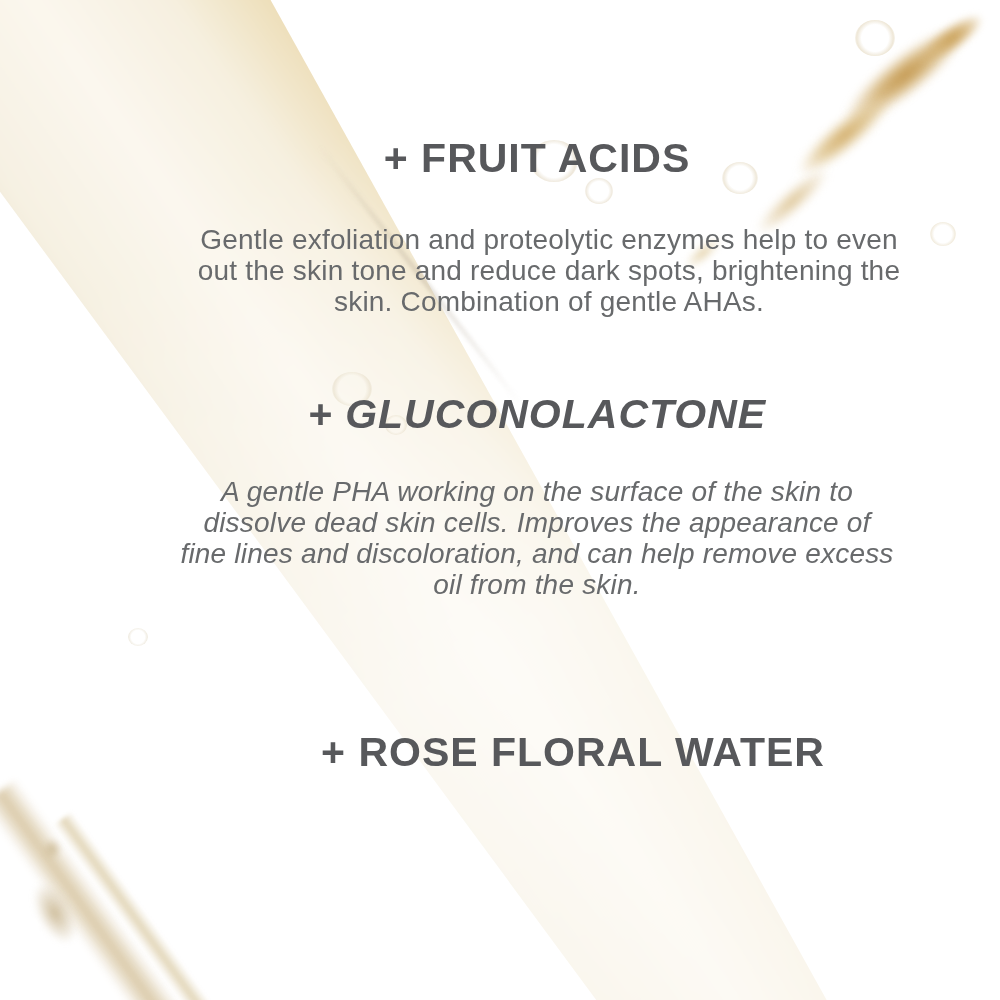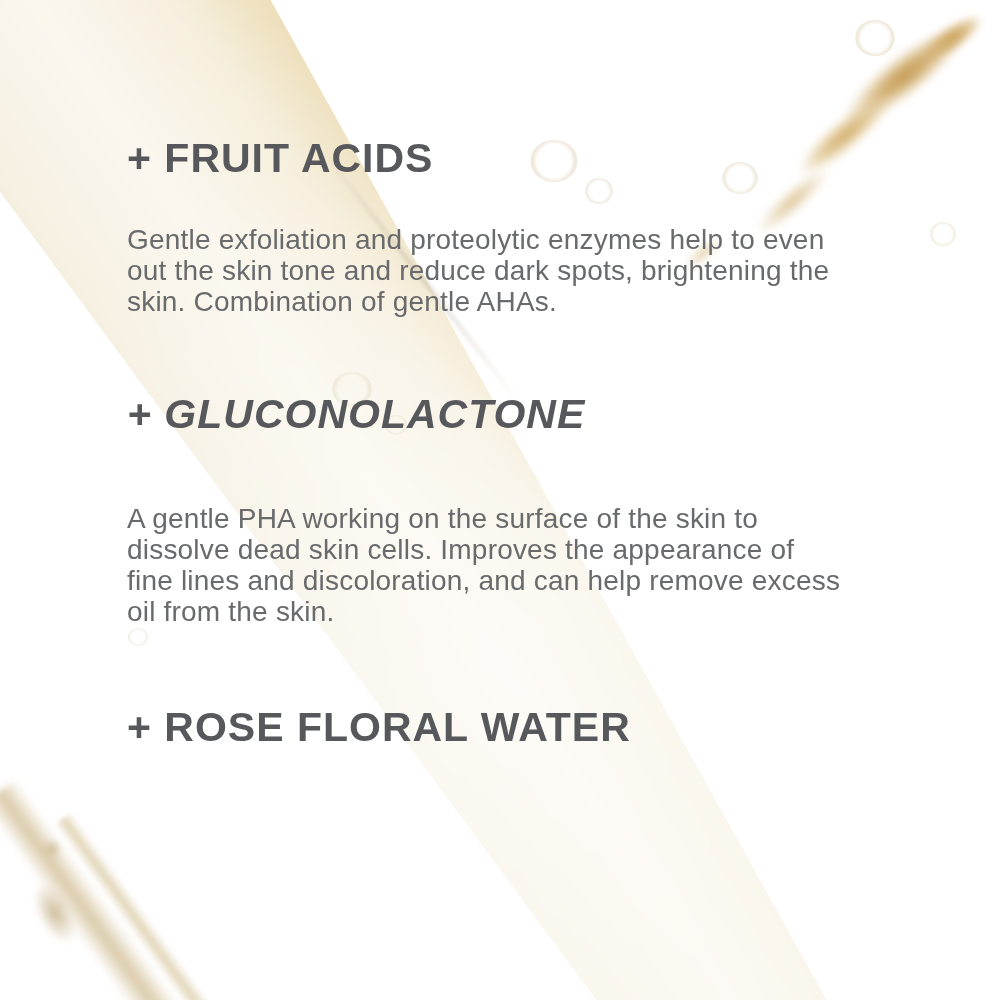--- a/index.html
+++ b/index.html
@@ -2,20 +2,21 @@
 <html><head>
 <meta charset="utf-8">
 <style>
   html,body{margin:0;padding:0;background:#ffffff;}
   #canvas{
     position:relative;
     width:1000px;height:1000px;
     overflow:hidden;
     background:#ffffff;
     font-family:"Liberation Sans","DejaVu Sans",sans-serif;
+    text-align:center;
   }
 
   
   .bg{position:absolute;inset:0;}
   .stream{
     position:absolute;
     left:200px;top:-350px;
     width:420px;height:1700px;
     transform:rotate(-35deg);
     background-image:
@@ -75,23 +76,23 @@
   .txt{position:absolute;left:127px;width:820px;}
   .heading{
     font-size:41px;font-weight:700;line-height:1;
     letter-spacing:1px;color:#57585b;
   }
   .body{
     font-size:28px;font-weight:400;line-height:31px;
     letter-spacing:0.2px;color:#686a6c;
     white-space:pre-line;
   }
-  #h1{top:138px;} #p1{top:224px;}
-  #h2{top:394px;font-style:italic;} #p2{top:503px;}
-  #h3{top:707px;} #p3{top:778px;}
+  #h1{top:138px;} #p1{top:224px;margin-left:12px;}
+  #h2{top:394px;font-style:italic;} #p2{top:476px;font-style:italic;}
+  #h3{top:732px;margin-left:36px;} #p3{top:778px;}
 </style>
 </head>
 <body>
 
 <div id="canvas">
 
   <div class="bg">
     <div class="stream"></div>
     <div class="edge-line"></div>
     <div class="spec"></div>

